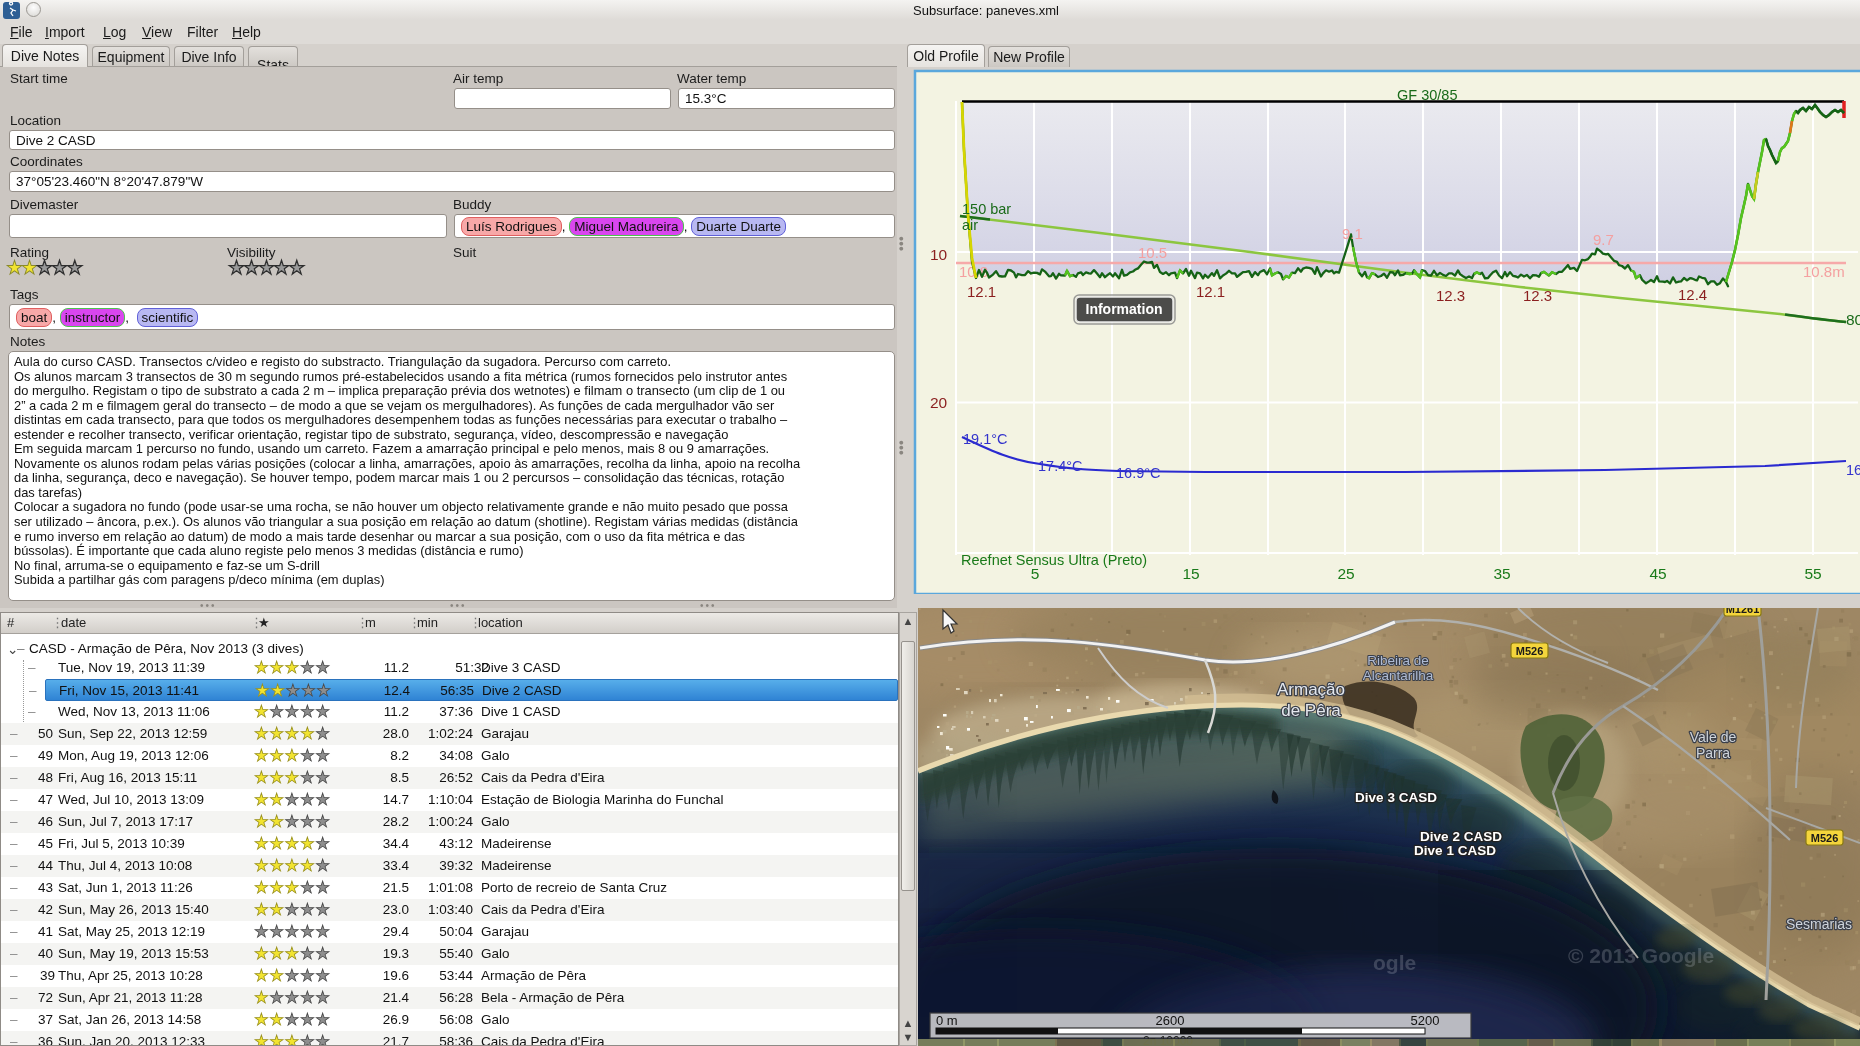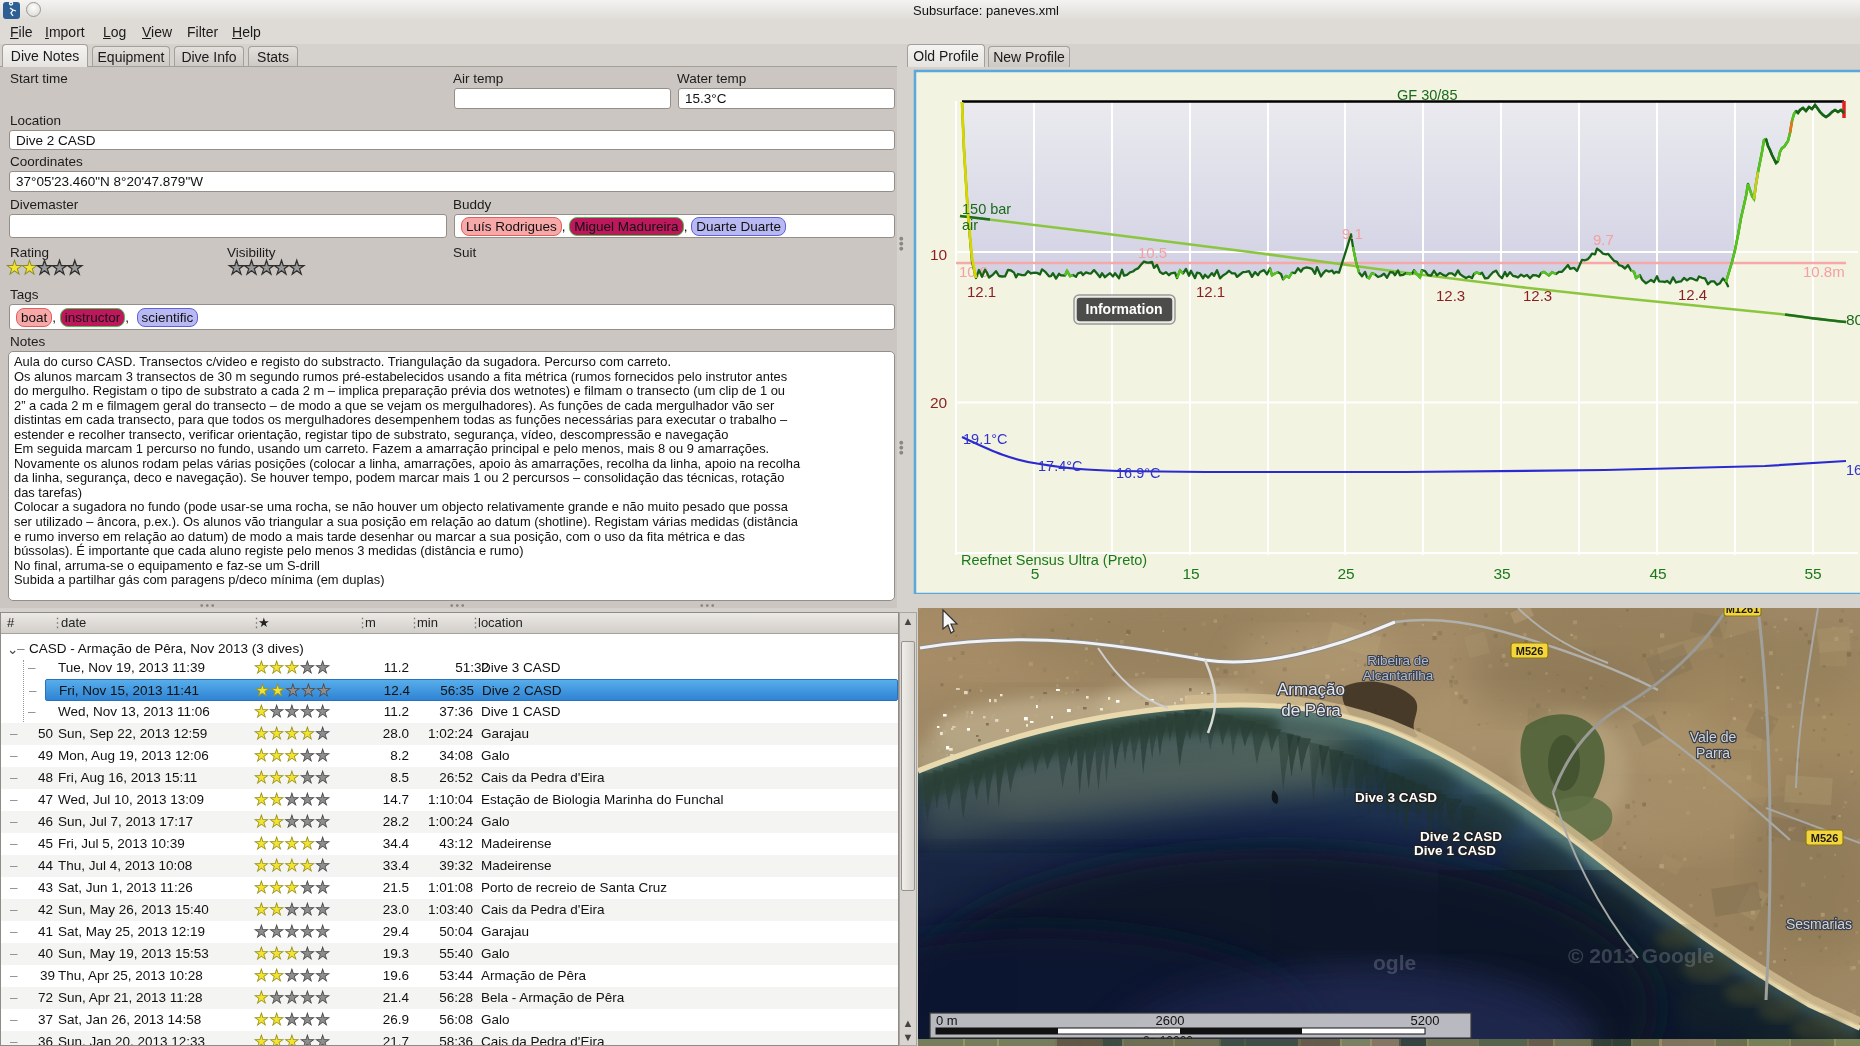--- a/index.html
+++ b/index.html
@@ -15,21 +15,21 @@
 
 .tab{position:absolute;border:1px solid #a39f9a;border-bottom:none;border-radius:4px 4px 0 0;font-size:14px;text-align:center;color:#1a1a1a}
 .tabon{background:linear-gradient(#f5f4f2,#e6e3df);z-index:3}
 .taboff{background:linear-gradient(#e3e0dc,#ccc8c3)}
 
 #form{left:0;top:66px;width:897px;height:542px;background:#cbc6c1;border-top:1px solid #a39f9a}
 .lbl{position:absolute;font-size:13.5px;color:#1c1c1c}
 .inp{position:absolute;background:#fff;border:1px solid #958f89;border-radius:3px;font-size:13.5px;color:#111;padding:2px 6px;line-height:15px}
 .pill{display:inline-block;border-radius:8px;padding:0px 4px;font-size:13.5px;line-height:17px}
 .pr{background:#f7a8a8;border:1px solid #e05f5f}
-.pg{background:#be185d;border:1px solid #4fc44f}
+.pg{background:#d946ef;border:1px solid #4fc44f}
 .pb{background:#b8b8f2;border:1px solid #6060d8}
 .star{font-size:17px;letter-spacing:0px}
 
 #dlist{left:0;top:612px;width:899px;height:434px;background:#fff;border:1px solid #8f8b86;overflow:hidden}
 .hcell{position:absolute;top:0;height:20px;font-size:13px;color:#222;padding-top:2px}
 #dhead{left:0;top:0;width:899px;height:21px;background:linear-gradient(#eceae6,#d2cec9);border-bottom:1px solid #a5a19c}
 .row{position:absolute;left:0;width:897px;height:22px;font-size:13.5px;color:#111}
 .rc{position:absolute;top:3px;white-space:nowrap}
 .num{text-align:right}
 .rowsel{background:linear-gradient(#57aeea,#2f83d4);border:1px solid #2a72bd;border-radius:2px}
@@ -50,21 +50,21 @@
   <div class="menu" style="left:10px"><u>F</u>ile</div>
   <div class="menu" style="left:45px"><u>I</u>mport</div>
   <div class="menu" style="left:103px"><u>L</u>og</div>
   <div class="menu" style="left:142px"><u>V</u>iew</div>
   <div class="menu" style="left:187px">Filter</div>
   <div class="menu" style="left:232px"><u>H</u>elp</div>
 
   <div class="tab tabon" style="left:2px;top:44px;width:86px;height:23px;padding-top:3px">Dive Notes</div>
   <div class="tab taboff" style="left:92px;top:46px;width:78px;height:21px;padding-top:2px">Equipment</div>
   <div class="tab taboff" style="left:174px;top:46px;width:70px;height:21px;padding-top:2px">Dive Info</div>
-  <div class="tab taboff" style="left:248px;top:46px;width:50px;height:21px;padding-top:2px">Stats</div>
+  <div class="tab taboff" style="left:248px;top:46px;width:50px;height:21px;padding-top:10px">Stats</div>
 
   <div class="tab tabon" style="left:907px;top:44px;width:78px;height:23px;padding-top:3px">Old Profile</div>
   <div class="tab taboff" style="left:988px;top:46px;width:82px;height:21px;padding-top:2px">New Profile</div>
   <div class="abs" id="form"></div>
   <div class="lbl" style="left:10px;top:71px">Start time</div>
   <div class="lbl" style="left:453px;top:71px">Air temp</div>
   <div class="lbl" style="left:677px;top:71px">Water temp</div>
   <div class="inp" style="left:454px;top:88px;width:217px;height:21px"></div>
   <div class="inp" style="left:678px;top:88px;width:217px;height:21px">15.3°C</div>
   <div class="lbl" style="left:10px;top:113px">Location</div>

